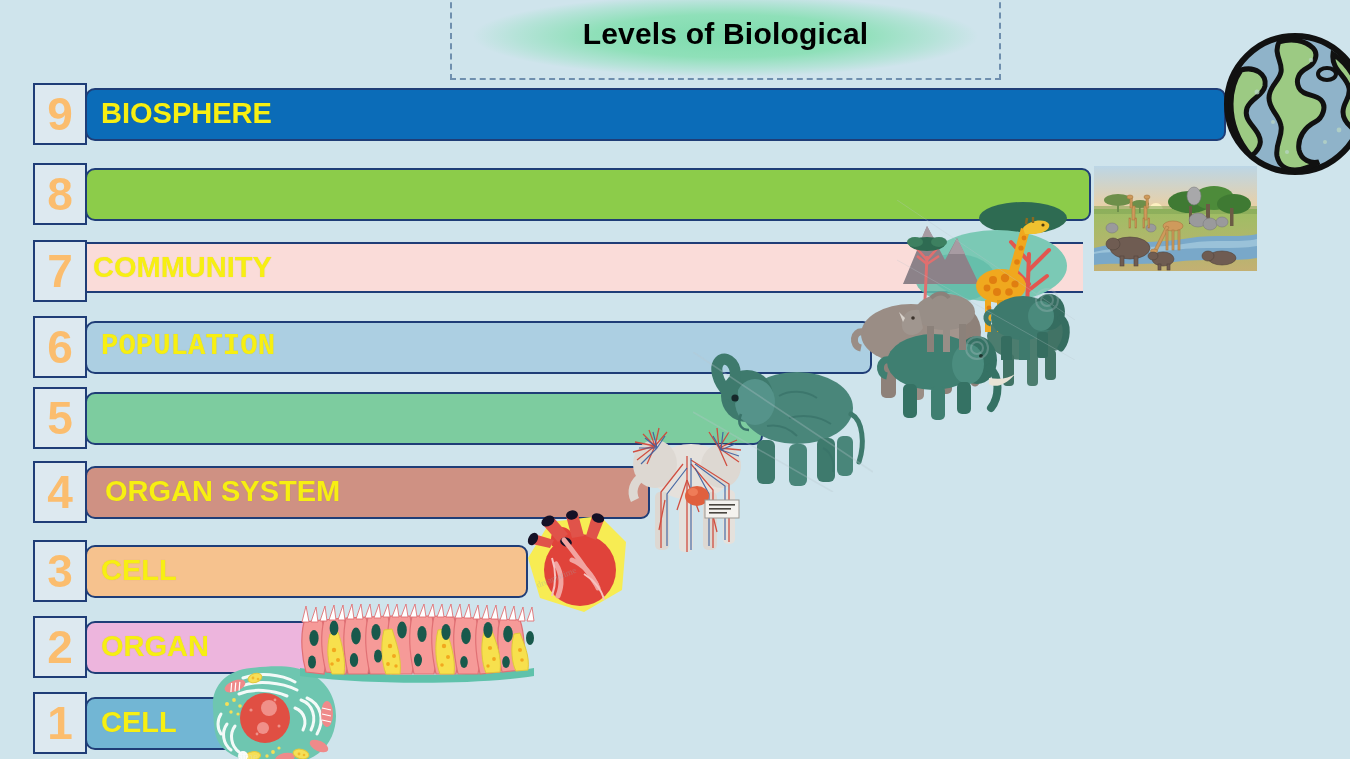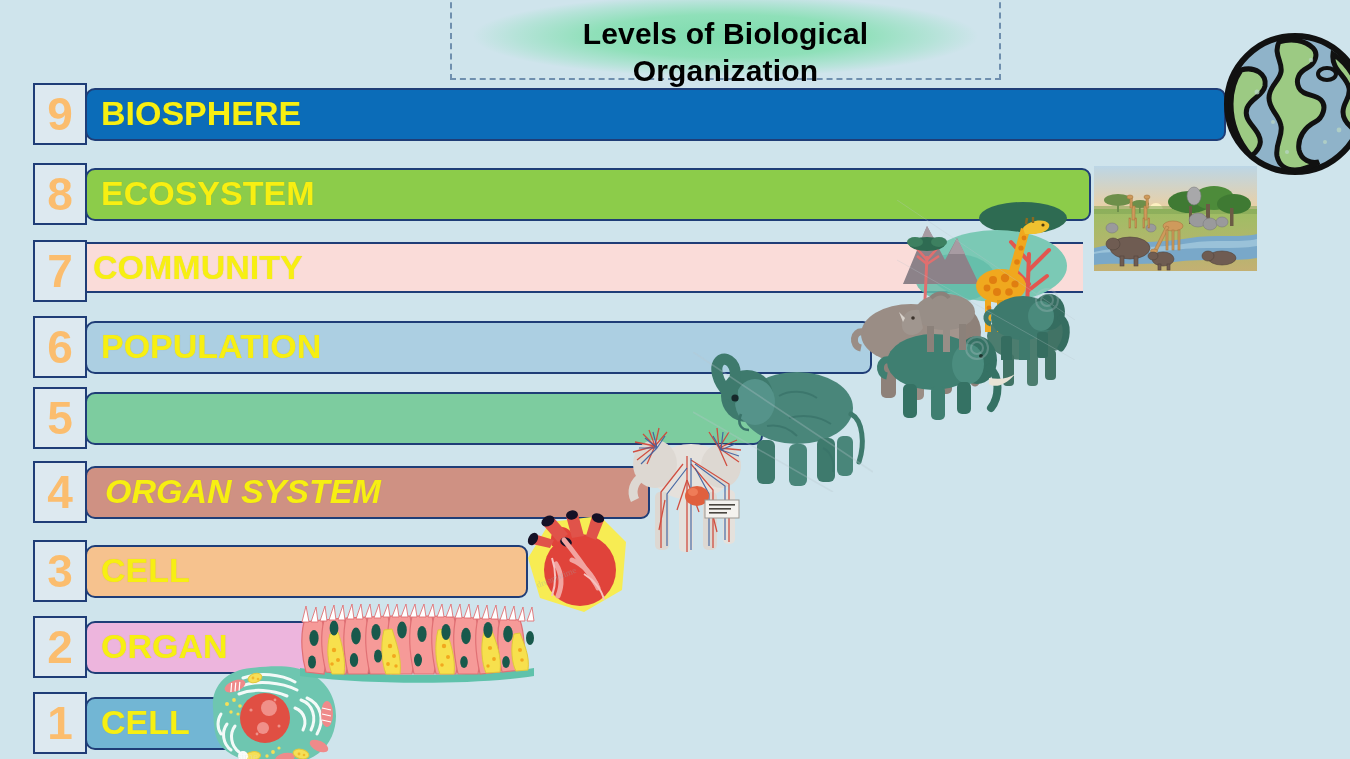--- a/index.html
+++ b/index.html
@@ -41,21 +41,21 @@
   }
   .bar{
     position:absolute;height:53px;
     border:2.5px solid #1f3d77;box-sizing:border-box;
     border-radius:10px 9px 9px 10px;
     z-index:18;
   }
   .bar.sq{border-radius:0;}
   .barlabel{
     position:absolute;height:53px;line-height:51px;
-    font-size:34px;font-weight:bold;color:#f7ef12;
+    font-size:29px;font-weight:bold;color:#f7ef12;
     white-space:nowrap;z-index:30;
     text-shadow:0 0 1px rgba(120,110,0,.25);
   }
 
   
   .art{position:absolute;}
 
   
   #earth{left:1204px;top:30px;width:148px;height:148px;z-index:35;}
   
@@ -77,57 +77,55 @@
 </style>
 </head>
 <body>
 
 <div id="stage">
 
   <div id="title-glow"></div>
   <div id="title-box"></div>
   <div id="title-text">
     <div>Levels of Biological</div>
-    <div>Organization</div>
   </div>
 
   <div class="numbox" style="left:16px;top:83px;">
     <span>9</span>
   </div>
   <div class="bar" style="left:68px;top:88px;width:1141px;background:#0b6cb8;"></div>
   <div class="barlabel" style="left:84px;top:88px;">BIOSPHERE</div>
 
   <div class="numbox" style="left:16px;top:163px;">
     <span>8</span>
   </div>
   <div class="bar" style="left:68px;top:168px;width:1006px;background:#8ccc4a;"></div>
-  <div class="barlabel" style="left:84px;top:168px;">ECOSYSTEM</div>
 
   <div class="numbox" style="left:16px;top:240px;">
     <span>7</span>
   </div>
   <div class="bar sq" style="left:68px;top:242px;width:998px;height:51px;background:#fadcd9;border-left:none;border-right:none;"></div>
   <div class="barlabel" style="left:76px;top:242px;text-align:right;">COMMUNITY</div>
 
   <div class="numbox" style="left:16px;top:316px;">
     <span>6</span>
   </div>
   <div class="bar" style="left:68px;top:321px;width:787px;background:#accfe2;"></div>
-  <div class="barlabel" style="left:84px;top:321px;">POPULATION</div>
+  <div class="barlabel" style="left:84px;top:321px;font-family:Liberation Mono, monospace;">POPULATION</div>
 
   <div class="numbox" style="left:16px;top:387px;">
     <span>5</span>
   </div>
   <div class="bar" style="left:68px;top:392px;width:678px;background:#7dcc9f;"></div>
 
   <div class="numbox" style="left:16px;top:461px;">
     <span>4</span>
   </div>
   <div class="bar" style="left:68px;top:466px;width:565px;background:#cf9183;"></div>
-  <div class="barlabel" style="left:88px;top:466px;font-style:italic;">ORGAN SYSTEM</div>
+  <div class="barlabel" style="left:88px;top:466px;">ORGAN SYSTEM</div>
 
   <div class="numbox" style="left:16px;top:540px;">
     <span>3</span>
   </div>
   <div class="bar" style="left:68px;top:545px;width:443px;background:#f6c28e;"></div>
   <div class="barlabel" style="left:84px;top:545px;">CELL</div>
 
   <div class="numbox" style="left:16px;top:616px;">
     <span>2</span>
   </div>

